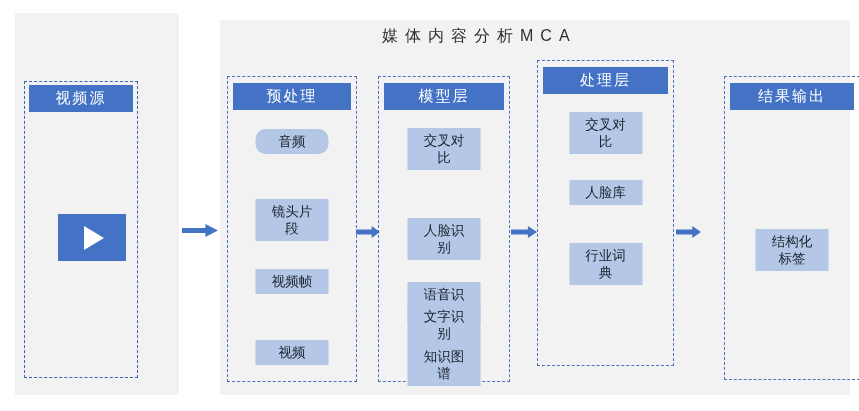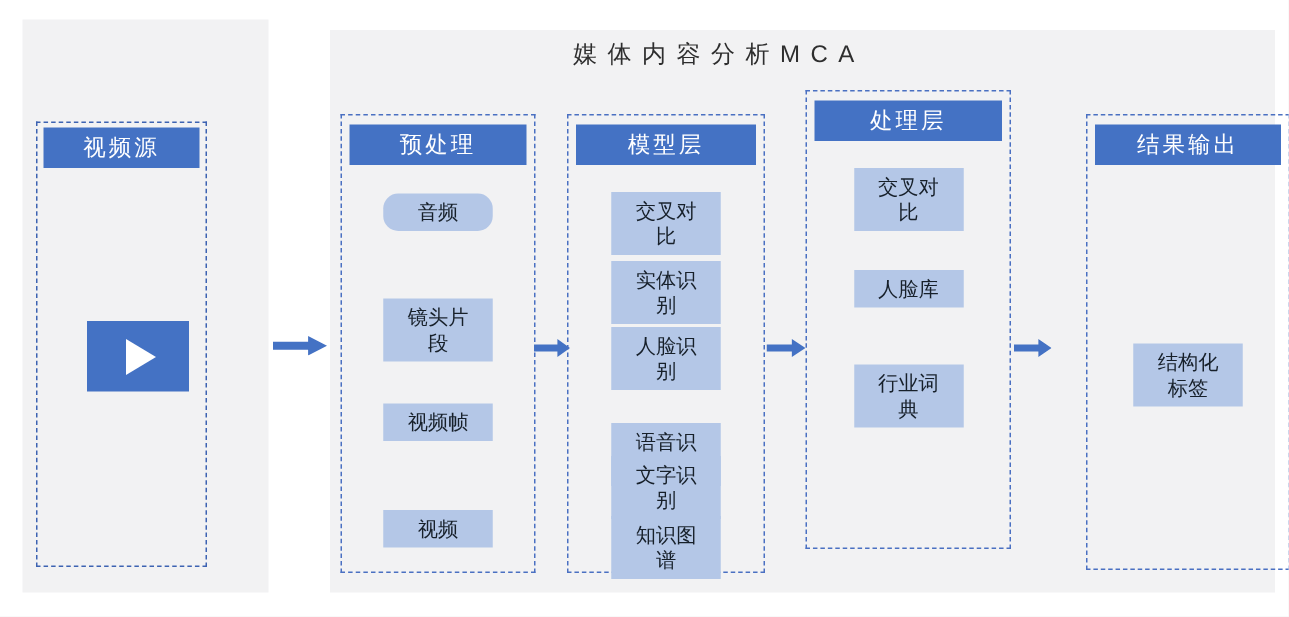--- a/index.html
+++ b/index.html
@@ -109,21 +109,20 @@
 
   <div class="arrow arrow-2">
     <svg viewBox="0 0 40 14" preserveAspectRatio="none">
         <path d="M0,4.2 H26 V0 L40,7 L26,14 V9.8 H0 Z" fill="#4472c4"></path>
       </svg>
   </div>
 
   <div class="box box-c3">
     <div class="colhead">模型层</div>
     <div class="item c3-i0">交叉对比</div>
-    <div class="item c3-i1">实体识别</div>
     <div class="item c3-i2">人脸识别</div>
     <div class="item c3-i3">语音识别</div>
     <div class="item c3-i4">文字识别</div>
     <div class="item c3-i5">知识图谱</div>
   </div>
 
   <div class="arrow arrow-3">
     <svg viewBox="0 0 40 14" preserveAspectRatio="none">
         <path d="M0,4.2 H26 V0 L40,7 L26,14 V9.8 H0 Z" fill="#4472c4"></path>
       </svg>

